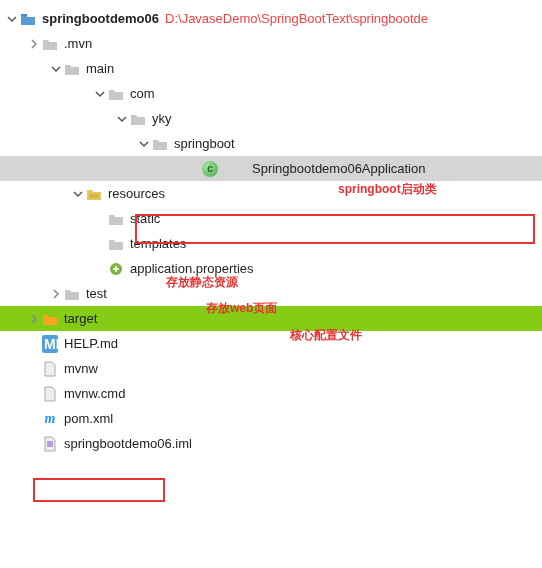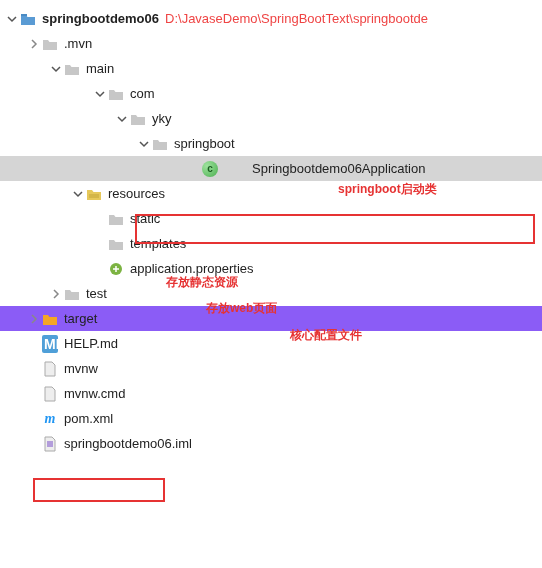--- a/index.html
+++ b/index.html
@@ -15,21 +15,21 @@
     }
     .tree { padding-top: 6px; }
     .row {
       display: flex;
       align-items: center;
       height: 25px;
       white-space: nowrap;
       position: relative;
     }
     .row.selected { background: #d5d5d5; gap: 28px; }
-    .row.target { background: #8b5cf6; }
+    .row.target { background: #84cc16; }
     .arrow {
       width: 12px;
       height: 12px;
       display: inline-flex;
       align-items: center;
       justify-content: center;
       margin-right: 2px;
       color: #787878;
       flex-shrink: 0;
     }

